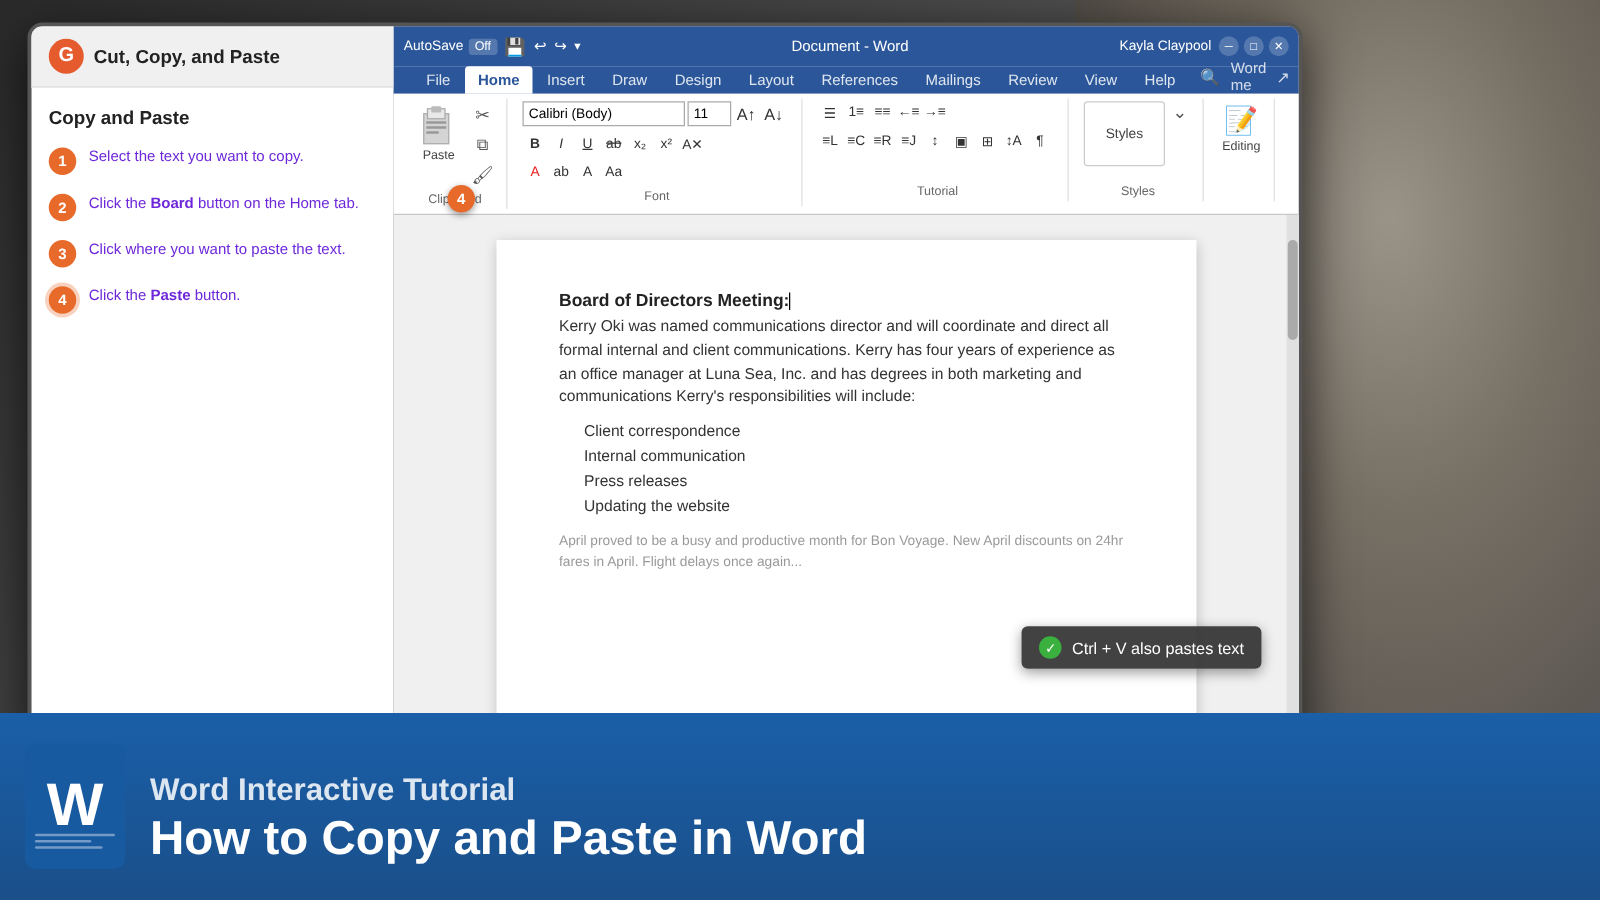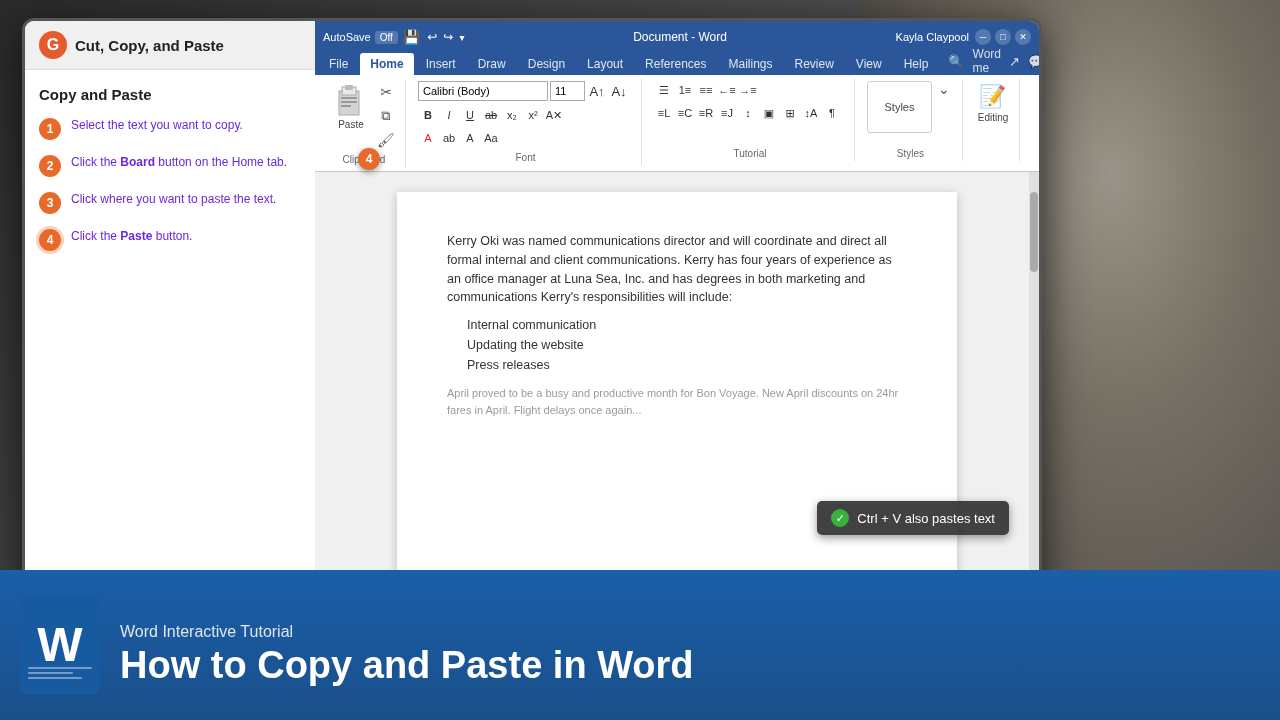--- a/index.html
+++ b/index.html
@@ -201,21 +201,21 @@
       display: flex;
       gap: 4px;
     }
 
     
     .ribbon-tabs {
       height: 22px;
       background: #2b579a;
       display: flex;
       align-items: flex-end;
-      padding: 0 4px;
+      padding: 0 16px;
       gap: 2px;
     }
 
     .ribbon-tab {
       padding: 4px 10px;
       font-size: 12px;
       color: rgba(255,255,255,0.85);
       cursor: pointer;
       border-radius: 3px 3px 0 0;
       background: transparent;
@@ -561,23 +561,23 @@
       background: rgba(255,255,255,0.4);
       margin-bottom: 3px;
       border-radius: 1px;
     }
 
     .bottom-text {
       flex: 1;
     }
 
     .bottom-subtitle {
-      font-size: 16px;
+      font-size: 25px;
       color: rgba(255,255,255,0.85);
-      font-weight: 400;
+      font-weight: 700;
       margin-bottom: 4px;
       margin-top: 20px;
     }
 
     .bottom-title {
       font-size: 38px;
       color: white;
       font-weight: 700;
       line-height: 1.1;
     }
@@ -785,24 +785,28 @@
             <div class="voice-btn-icon">🎤</div>
             <div style="font-size:10px;color:#444;">Dictate</div>
           </div>
         </div>
         <div class="ribbon-group-label">Voice</div>
       </div>
     </div>
 
     <div class="doc-area">
       <div class="doc-page">
+        <div class="doc-heading">
+          <span>Board of Directors Meeting:</span><span class="doc-cursor"></span>
+        </div>
         <div class="doc-body">Kerry Oki was named communications director and will coordinate and direct all formal internal and client communications. Kerry has four years of experience as an office manager at Luna Sea, Inc. and has degrees in both marketing and communications Kerry's responsibilities will include:</div>
+        <div class="doc-list-item">Client correspondence</div>
         <div class="doc-list-item">Internal communication</div>
+        <div class="doc-list-item">Press releases</div>
         <div class="doc-list-item">Updating the website</div>
-        <div class="doc-list-item">Press releases</div>
         <div class="doc-body" style="margin-top:10px;opacity:0.5;font-size:11px;">April proved to be a busy and productive month for Bon Voyage. New April discounts on 24hr fares in April. Flight delays once again...</div>
       </div>
 
       <div class="tooltip-box">
         <div class="tooltip-check">✓</div>
         <span>Ctrl + V also pastes text</span>
       </div>
 
       <div class="doc-scrollbar">
         <div class="doc-scrollbar-thumb"></div>

